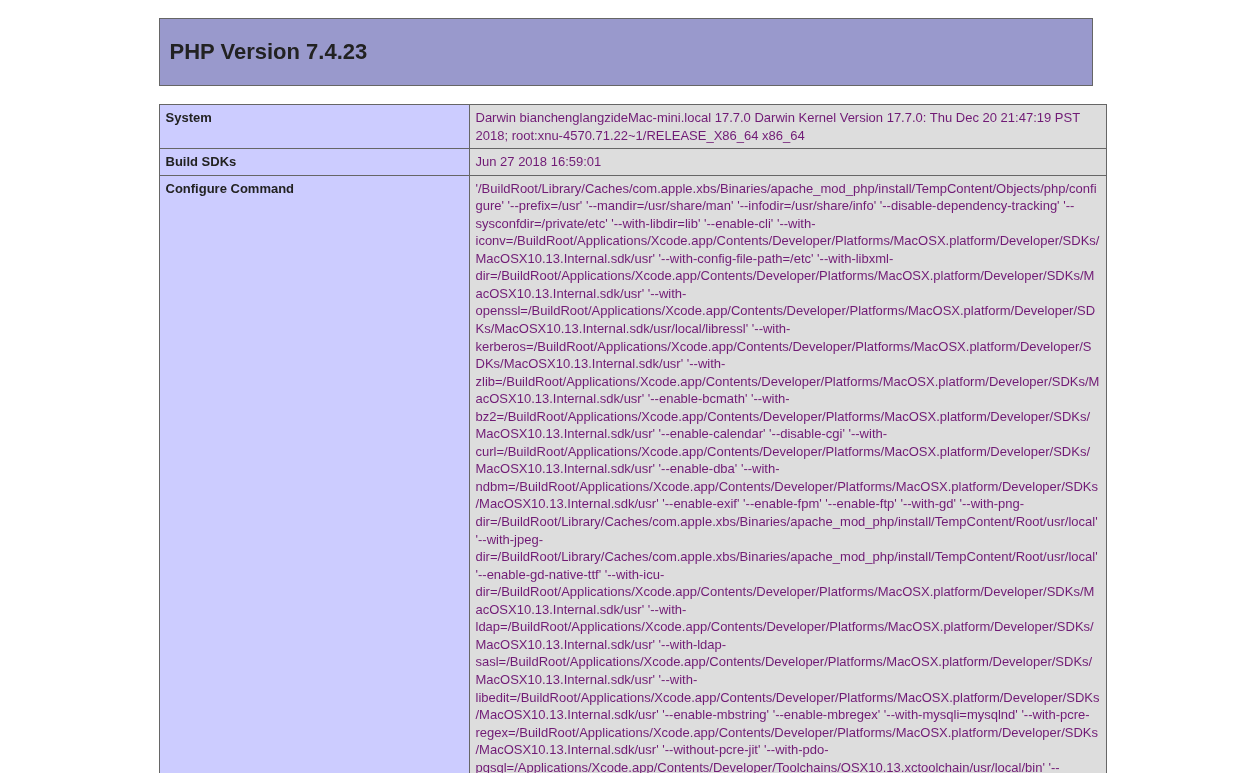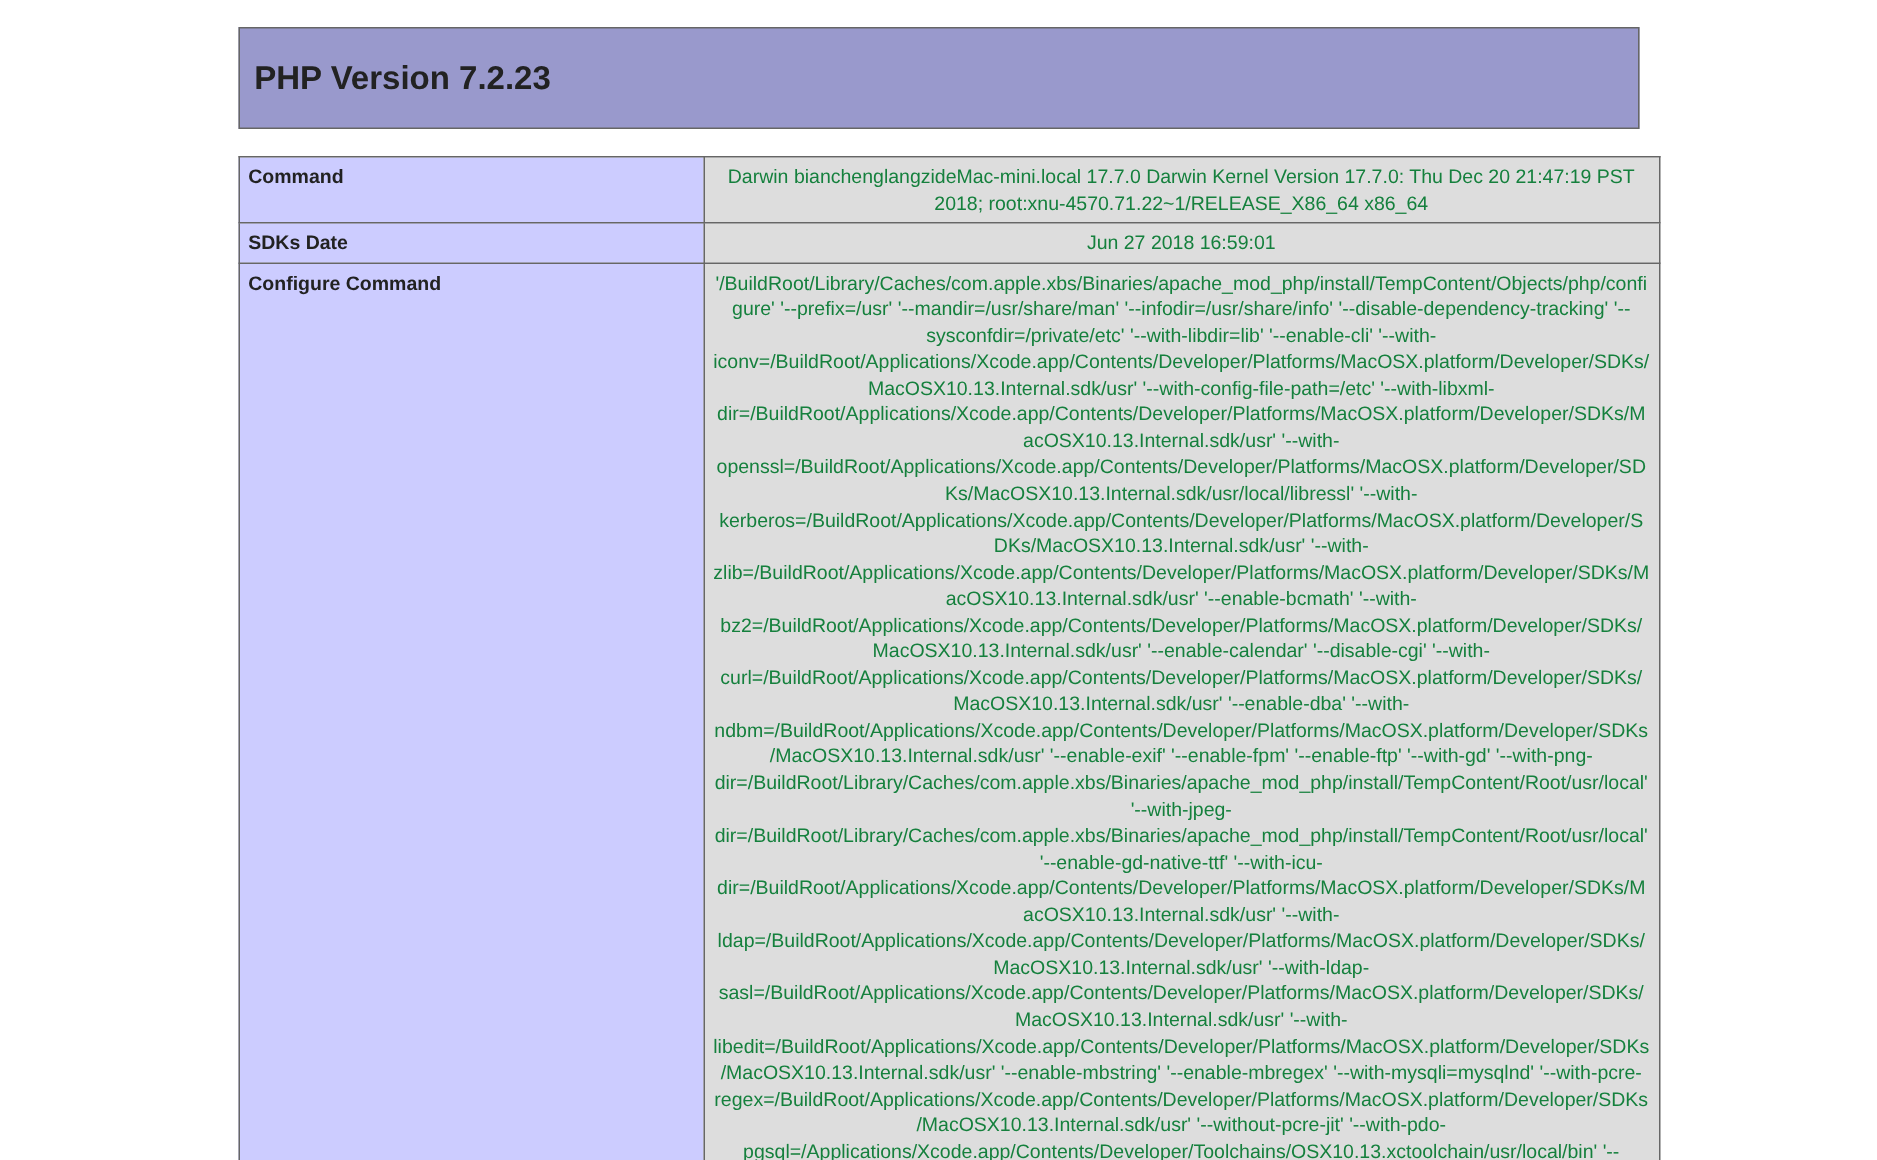--- a/index.html
+++ b/index.html
@@ -48,45 +48,44 @@
       overflow-wrap: break-word;
     }
     td.e {
       background: #ccccff;
       font-weight: bold;
       color: #222;
       width: 310px;
     }
     td.v {
       background: #dddddd;
-      color: #15803d;
+      color: #701a75;
       width: 624px;
-      text-align: center;
     }
   </style>
 </head>
 <body>
 
 <div class="center">
   <div class="header-box">
-    <div class="header-title">PHP Version 7.2.23</div>
+    <div class="header-title">PHP Version 7.4.23</div>
   </div>
 
   <table class="info">
     <colgroup>
       <col style="width:310px">
       <col>
     </colgroup>
     <tbody>
         <tr>
-      <td class="e">Command</td>
+      <td class="e">System</td>
       <td class="v">Darwin bianchenglangzideMac-mini.local 17.7.0 Darwin Kernel Version 17.7.0: Thu Dec 20 21:47:19 PST 2018; root:xnu-4570.71.22~1/RELEASE_X86_64 x86_64</td>
     </tr>
     <tr>
-      <td class="e">SDKs Date</td>
+      <td class="e">Build SDKs</td>
       <td class="v">Jun 27 2018 16:59:01</td>
     </tr>
     <tr>
       <td class="e">Configure Command</td>
       <td class="v"> '/BuildRoot/Library/Caches/com.apple.xbs/Binaries/apache_mod_php/install/TempContent/Objects/php/configure' '--prefix=/usr' '--mandir=/usr/share/man' '--infodir=/usr/share/info' '--disable-dependency-tracking' '--sysconfdir=/private/etc' '--with-libdir=lib' '--enable-cli' '--with-iconv=/BuildRoot/Applications/Xcode.app/Contents/Developer/Platforms/MacOSX.platform/Developer/SDKs/MacOSX10.13.Internal.sdk/usr' '--with-config-file-path=/etc' '--with-libxml-dir=/BuildRoot/Applications/Xcode.app/Contents/Developer/Platforms/MacOSX.platform/Developer/SDKs/MacOSX10.13.Internal.sdk/usr' '--with-openssl=/BuildRoot/Applications/Xcode.app/Contents/Developer/Platforms/MacOSX.platform/Developer/SDKs/MacOSX10.13.Internal.sdk/usr/local/libressl' '--with-kerberos=/BuildRoot/Applications/Xcode.app/Contents/Developer/Platforms/MacOSX.platform/Developer/SDKs/MacOSX10.13.Internal.sdk/usr' '--with-zlib=/BuildRoot/Applications/Xcode.app/Contents/Developer/Platforms/MacOSX.platform/Developer/SDKs/MacOSX10.13.Internal.sdk/usr' '--enable-bcmath' '--with-bz2=/BuildRoot/Applications/Xcode.app/Contents/Developer/Platforms/MacOSX.platform/Developer/SDKs/MacOSX10.13.Internal.sdk/usr' '--enable-calendar' '--disable-cgi' '--with-curl=/BuildRoot/Applications/Xcode.app/Contents/Developer/Platforms/MacOSX.platform/Developer/SDKs/MacOSX10.13.Internal.sdk/usr' '--enable-dba' '--with-ndbm=/BuildRoot/Applications/Xcode.app/Contents/Developer/Platforms/MacOSX.platform/Developer/SDKs/MacOSX10.13.Internal.sdk/usr' '--enable-exif' '--enable-fpm' '--enable-ftp' '--with-gd' '--with-png-dir=/BuildRoot/Library/Caches/com.apple.xbs/Binaries/apache_mod_php/install/TempContent/Root/usr/local' '--with-jpeg-dir=/BuildRoot/Library/Caches/com.apple.xbs/Binaries/apache_mod_php/install/TempContent/Root/usr/local' '--enable-gd-native-ttf' '--with-icu-dir=/BuildRoot/Applications/Xcode.app/Contents/Developer/Platforms/MacOSX.platform/Developer/SDKs/MacOSX10.13.Internal.sdk/usr' '--with-ldap=/BuildRoot/Applications/Xcode.app/Contents/Developer/Platforms/MacOSX.platform/Developer/SDKs/MacOSX10.13.Internal.sdk/usr' '--with-ldap-sasl=/BuildRoot/Applications/Xcode.app/Contents/Developer/Platforms/MacOSX.platform/Developer/SDKs/MacOSX10.13.Internal.sdk/usr' '--with-libedit=/BuildRoot/Applications/Xcode.app/Contents/Developer/Platforms/MacOSX.platform/Developer/SDKs/MacOSX10.13.Internal.sdk/usr' '--enable-mbstring' '--enable-mbregex' '--with-mysqli=mysqlnd' '--with-pcre-regex=/BuildRoot/Applications/Xcode.app/Contents/Developer/Platforms/MacOSX.platform/Developer/SDKs/MacOSX10.13.Internal.sdk/usr' '--without-pcre-jit' '--with-pdo-pgsql=/Applications/Xcode.app/Contents/Developer/Toolchains/OSX10.13.xctoolchain/usr/local/bin' '--</td>
     </tr>
   </tbody>
     </table>
 </div>
 

